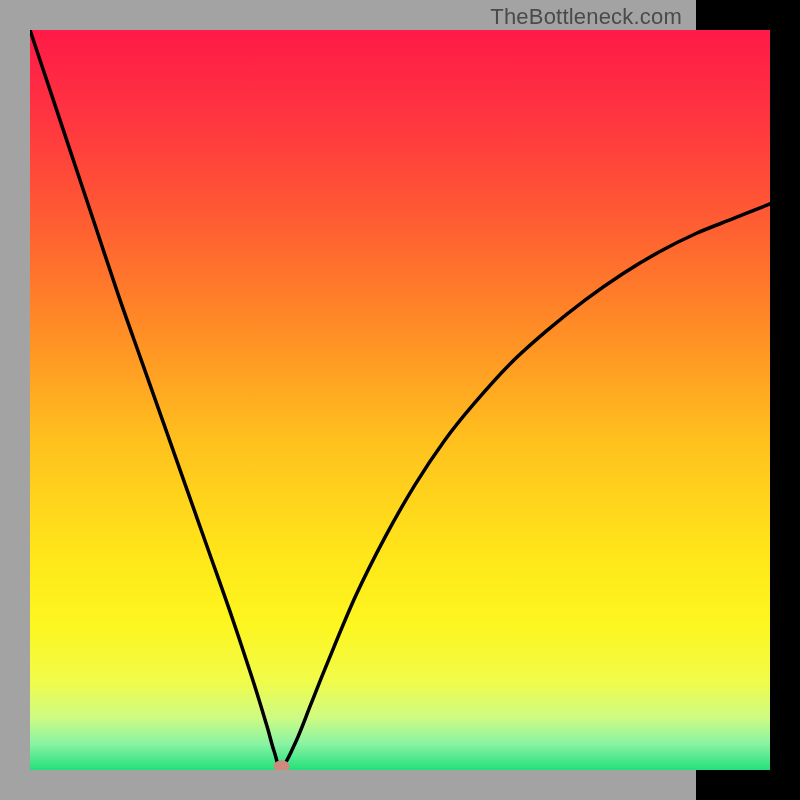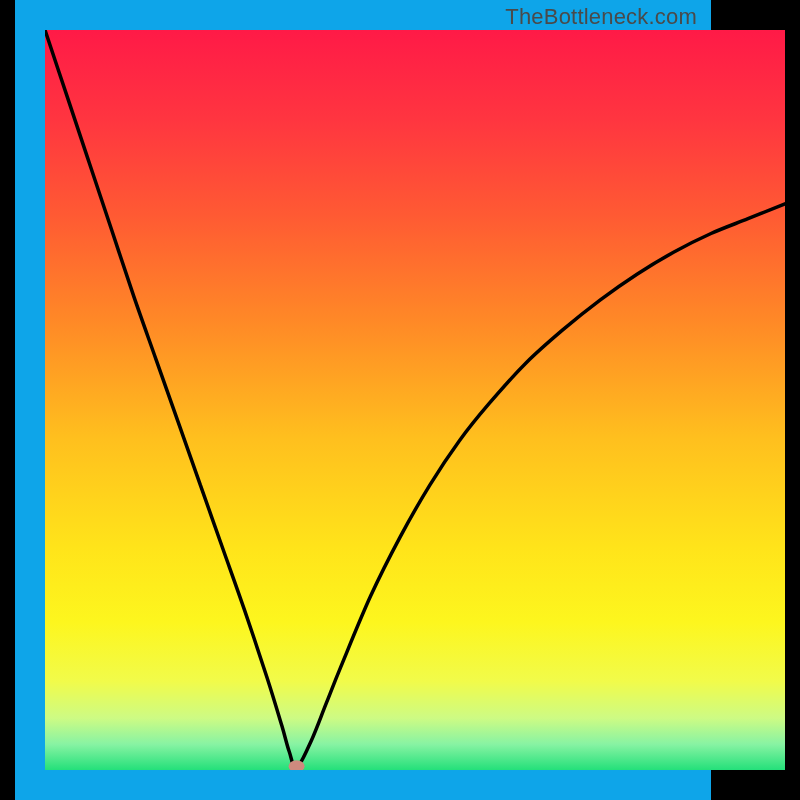--- a/index.html
+++ b/index.html
@@ -7,23 +7,22 @@
     padding: 0;
     width: 800px;
     height: 800px;
     background: #000;
     font-family: Arial, Helvetica, sans-serif;
     overflow: hidden;
   }
   .outer {
     width: 696px;
     height: 800px;
-    background: #0ea5e9;
+    background: #a3a3a3;
     position: relative;
-    margin-left: 15px;
   }
   .watermark {
     position: absolute;
     top: 4px;
     right: 14px;
     color: #4a4a4a;
     font-size: 22px;
     font-weight: 500;
     letter-spacing: 0.2px;
     z-index: 3;

